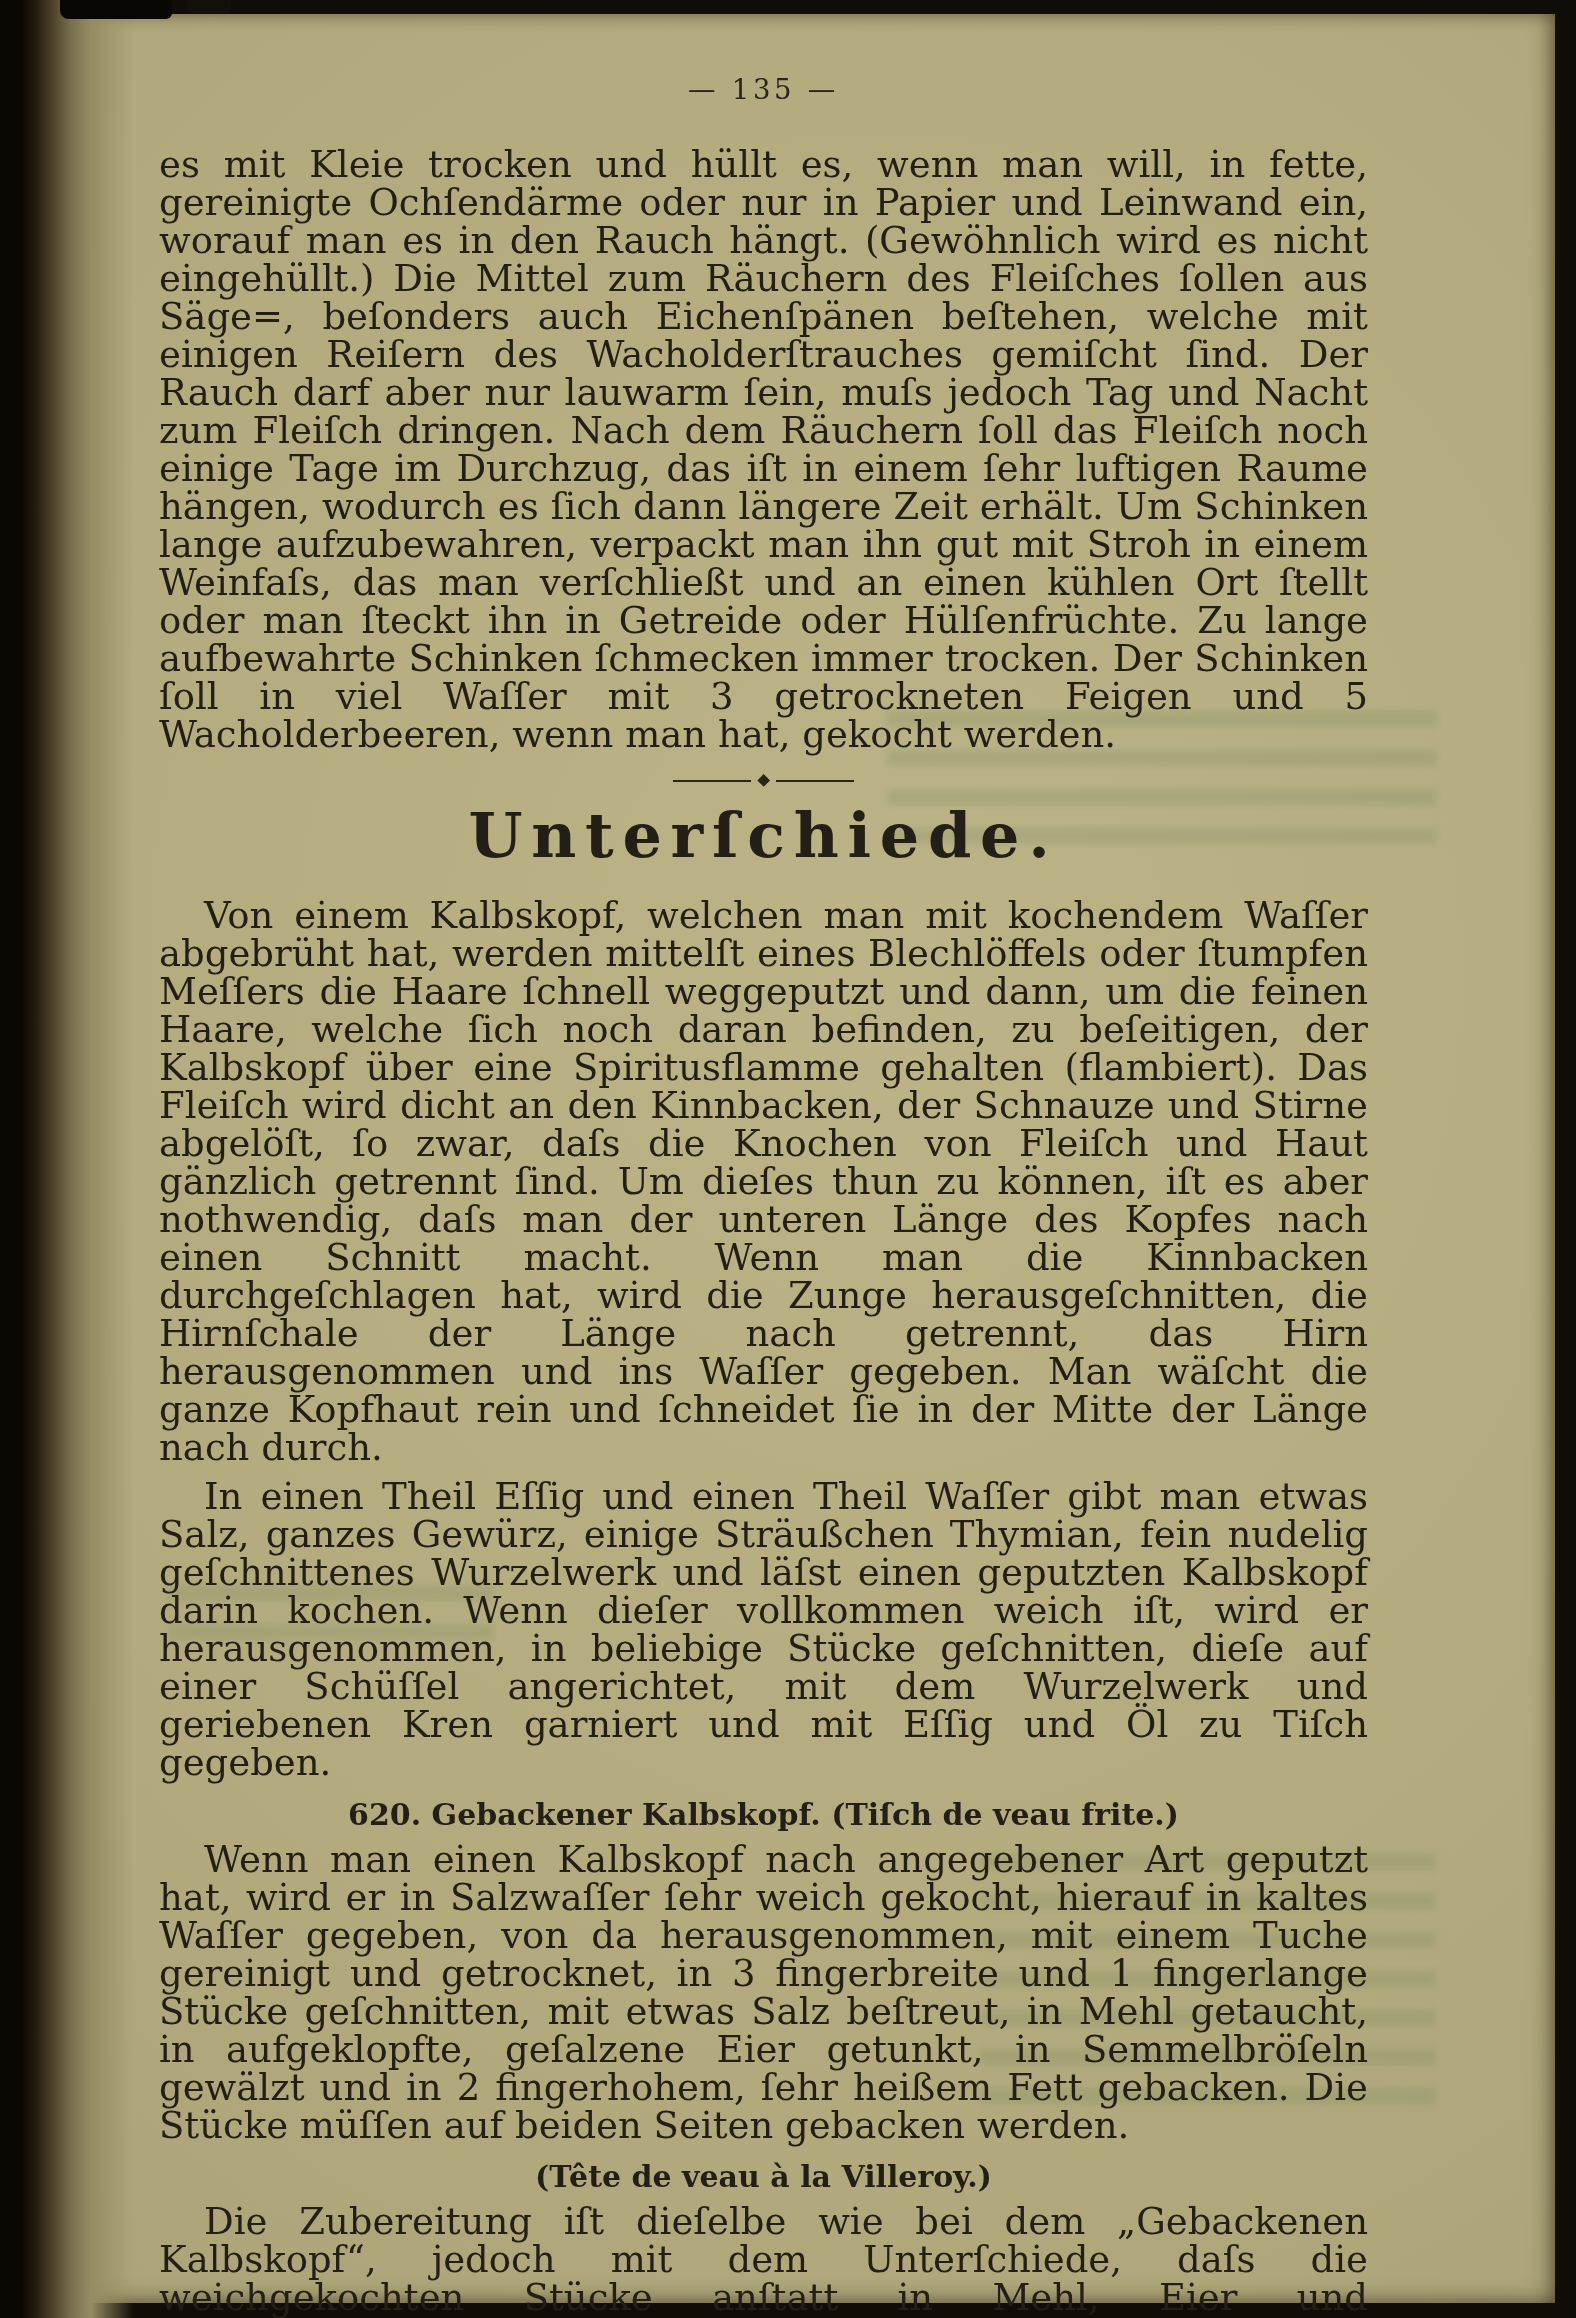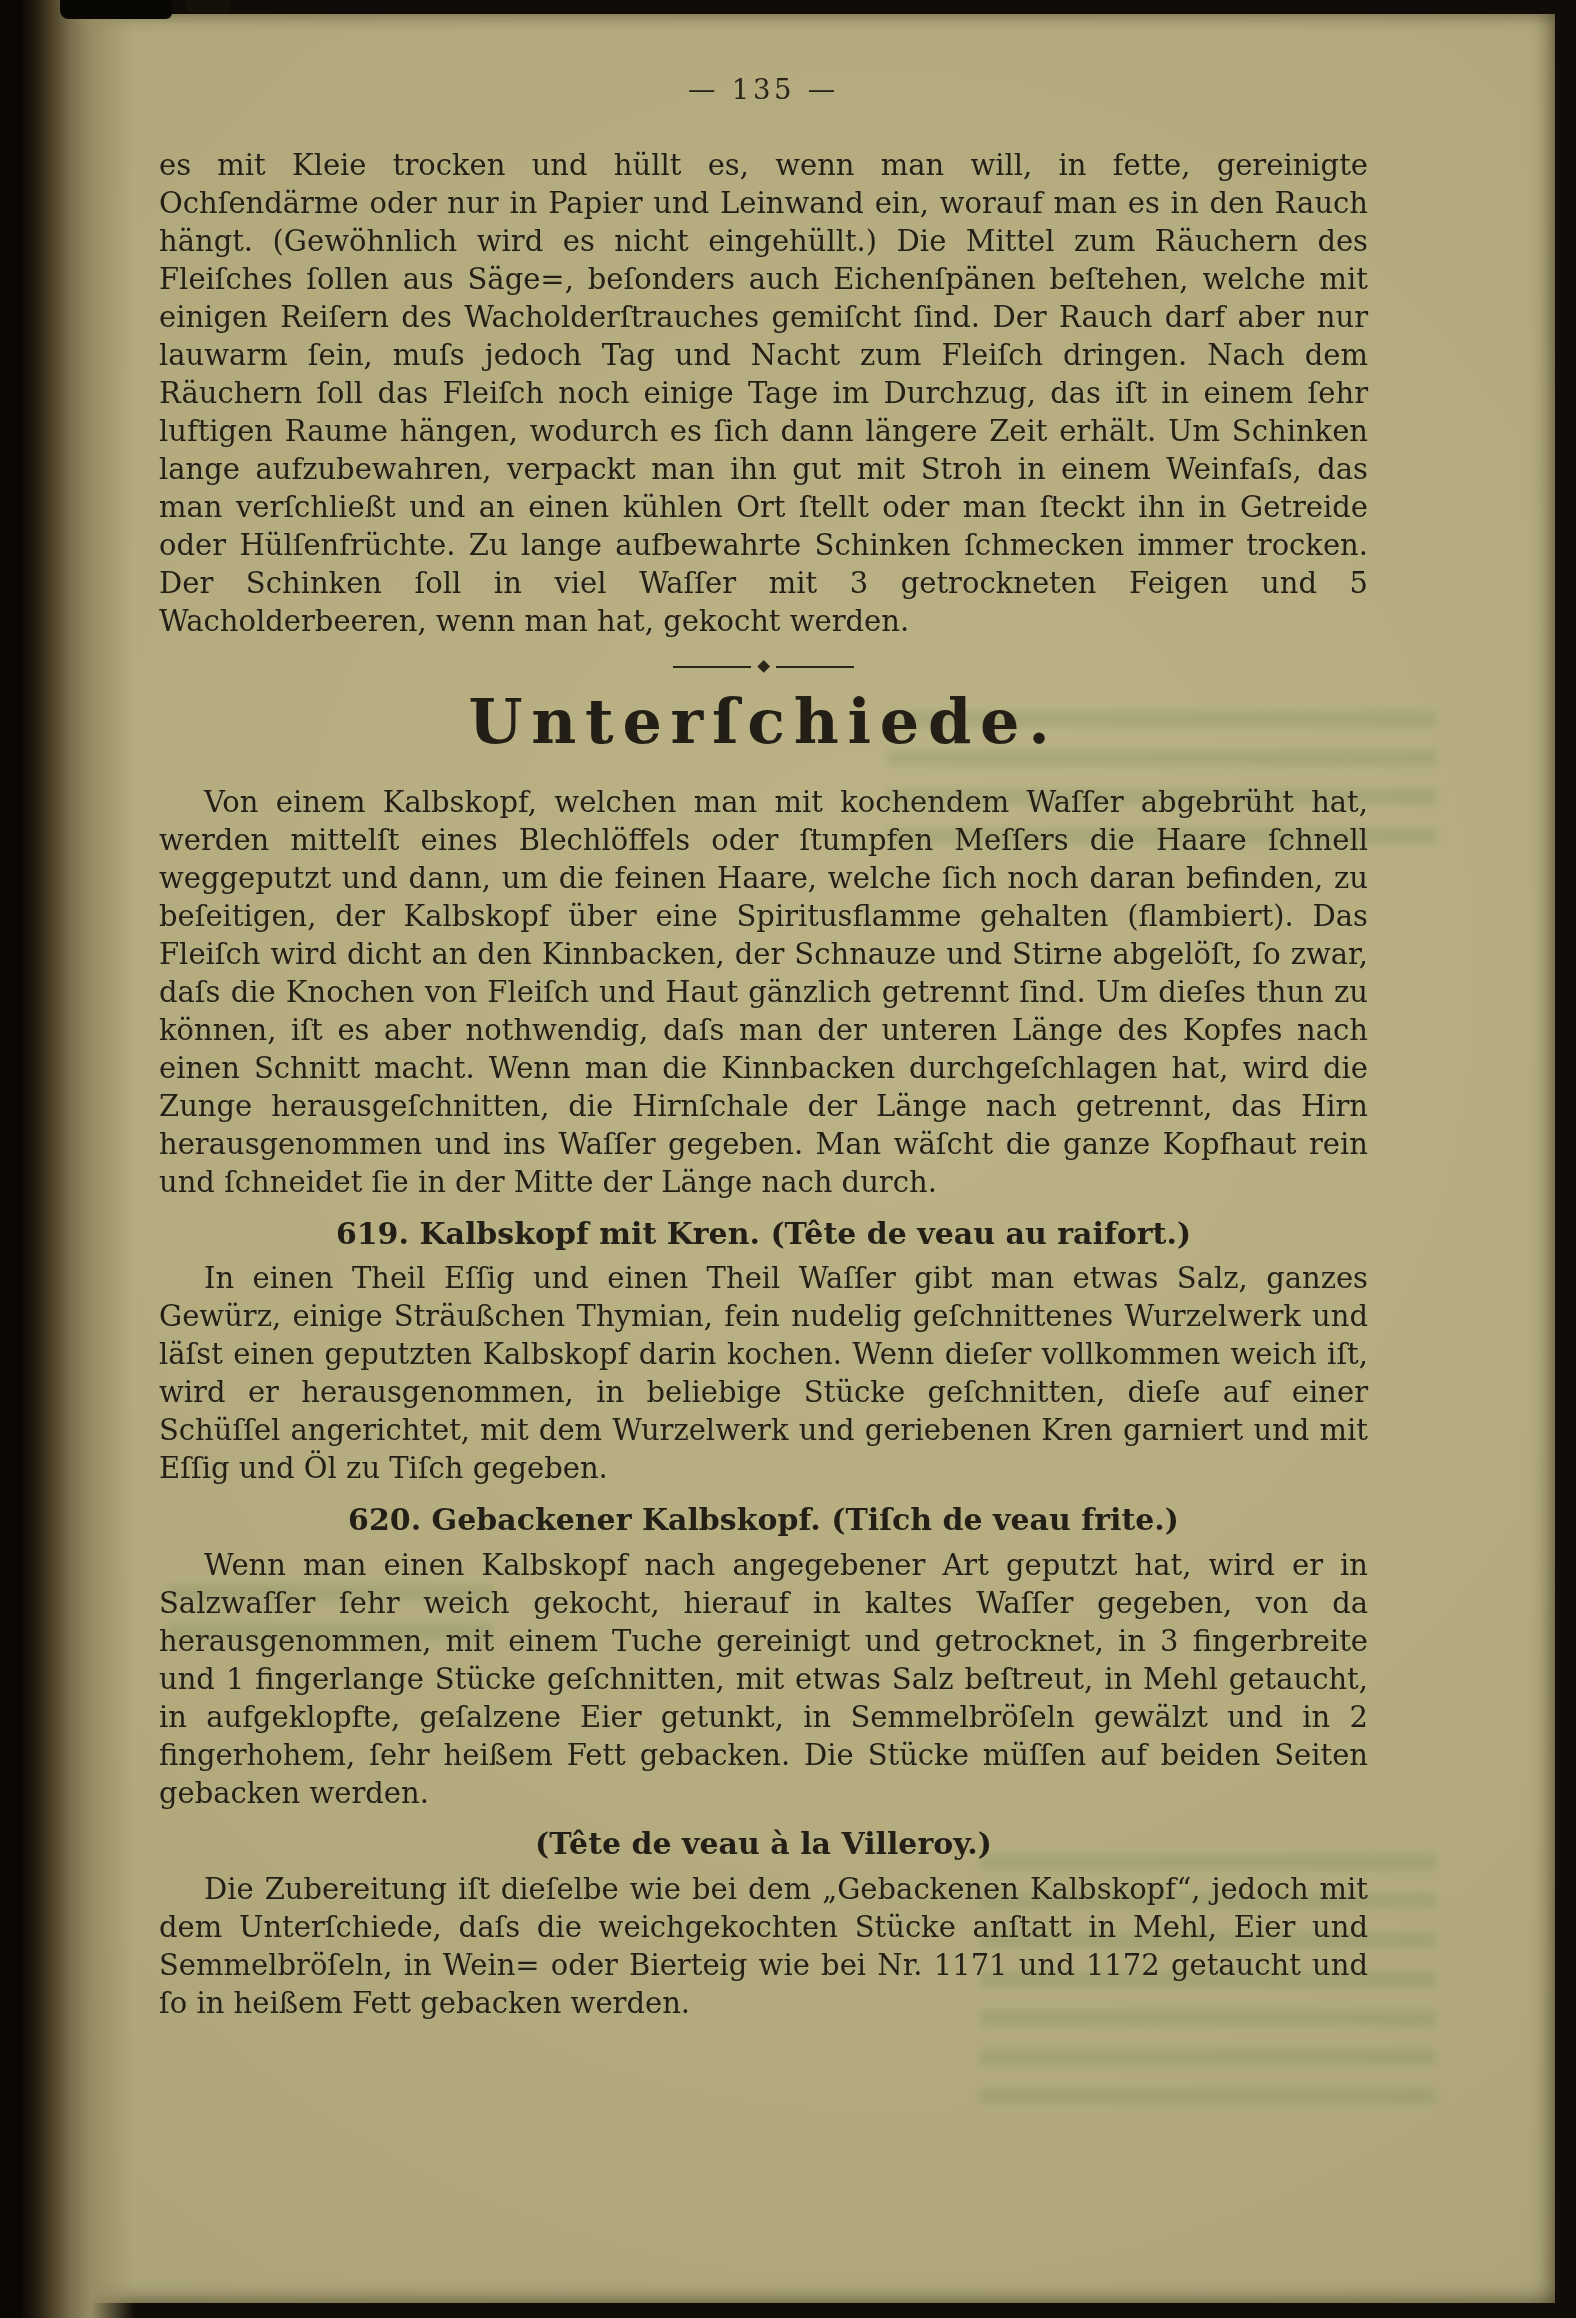--- a/index.html
+++ b/index.html
@@ -90,21 +90,21 @@
 
   .page-number {
     text-align: center;
     font-size: 27.5px;
     letter-spacing: 3.7px;
     margin-bottom: 41px;
     color: #2a2419;
   }
 
   .body-text {
-    font-size: 29px;
+    font-size: 37px;
     line-height: 38px;
     text-align: justify;
     margin: 0;
     hyphens: none;
   }
   .indented { text-indent: 45px; }
 
   .intro { margin-bottom: 22.5px; }
 
   .divider {
@@ -171,24 +171,20 @@
       <span class="rule"></span>
     </div>
 
     <h1 class="section-title">Unterſchiede.</h1>
 
     <section class="recipe">
       <p class="body-text indented recipe-body">Von einem Kalbskopf, welchen man mit kochendem Waſſer abgebrüht hat, werden mittelſt eines Blechlöffels oder ſtumpfen Meſſers die Haare ſchnell weggeputzt und dann, um die feinen Haare, welche ſich noch daran befinden, zu beſeitigen, der Kalbskopf über eine Spiritusflamme gehalten (flambiert). Das Fleiſch wird dicht an den Kinnbacken, der Schnauze und Stirne abgelöſt, ſo zwar, daſs die Knochen von Fleiſch und Haut gänzlich getrennt ſind. Um dieſes thun zu können, iſt es aber nothwendig, daſs man der unteren Länge des Kopfes nach einen Schnitt macht. Wenn man die Kinnbacken durchgeſchlagen hat, wird die Zunge herausgeſchnitten, die Hirnſchale der Länge nach getrennt, das Hirn herausgenommen und ins Waſſer gegeben. Man wäſcht die ganze Kopfhaut rein und ſchneidet ſie in der Mitte der Länge nach durch.</p>
     </section>
 
     <section class="recipe">
-      <h2 class="recipe-title">
-        <span>619. Kalbskopf mit Kren.</span>
-        <span class="recipe-subtitle">(Tête de veau au raifort.)</span>
-      </h2>
       <p class="body-text indented recipe-body">In einen Theil Eſſig und einen Theil Waſſer gibt man etwas Salz, ganzes Gewürz, einige Sträußchen Thymian, fein nudelig geſchnittenes Wurzelwerk und läſst einen geputzten Kalbskopf darin kochen. Wenn dieſer vollkommen weich iſt, wird er herausgenommen, in beliebige Stücke geſchnitten, dieſe auf einer Schüſſel angerichtet, mit dem Wurzelwerk und geriebenen Kren garniert und mit Eſſig und Öl zu Tiſch gegeben.</p>
     </section>
 
     <section class="recipe">
       <h2 class="recipe-title">
         <span>620. Gebackener Kalbskopf.</span>
         <span class="recipe-subtitle">(Tiſch de veau frite.)</span>
       </h2>
       <p class="body-text indented recipe-body">Wenn man einen Kalbskopf nach angegebener Art geputzt hat, wird er in Salzwaſſer ſehr weich gekocht, hierauf in kaltes Waſſer gegeben, von da herausgenommen, mit einem Tuche gereinigt und getrocknet, in 3 fingerbreite und 1 fingerlange Stücke geſchnitten, mit etwas Salz beſtreut, in Mehl getaucht, in aufgeklopfte, geſalzene Eier getunkt, in Semmelbröſeln gewälzt und in 2 fingerhohem, ſehr heißem Fett gebacken. Die Stücke müſſen auf beiden Seiten gebacken werden.</p>
     </section>

